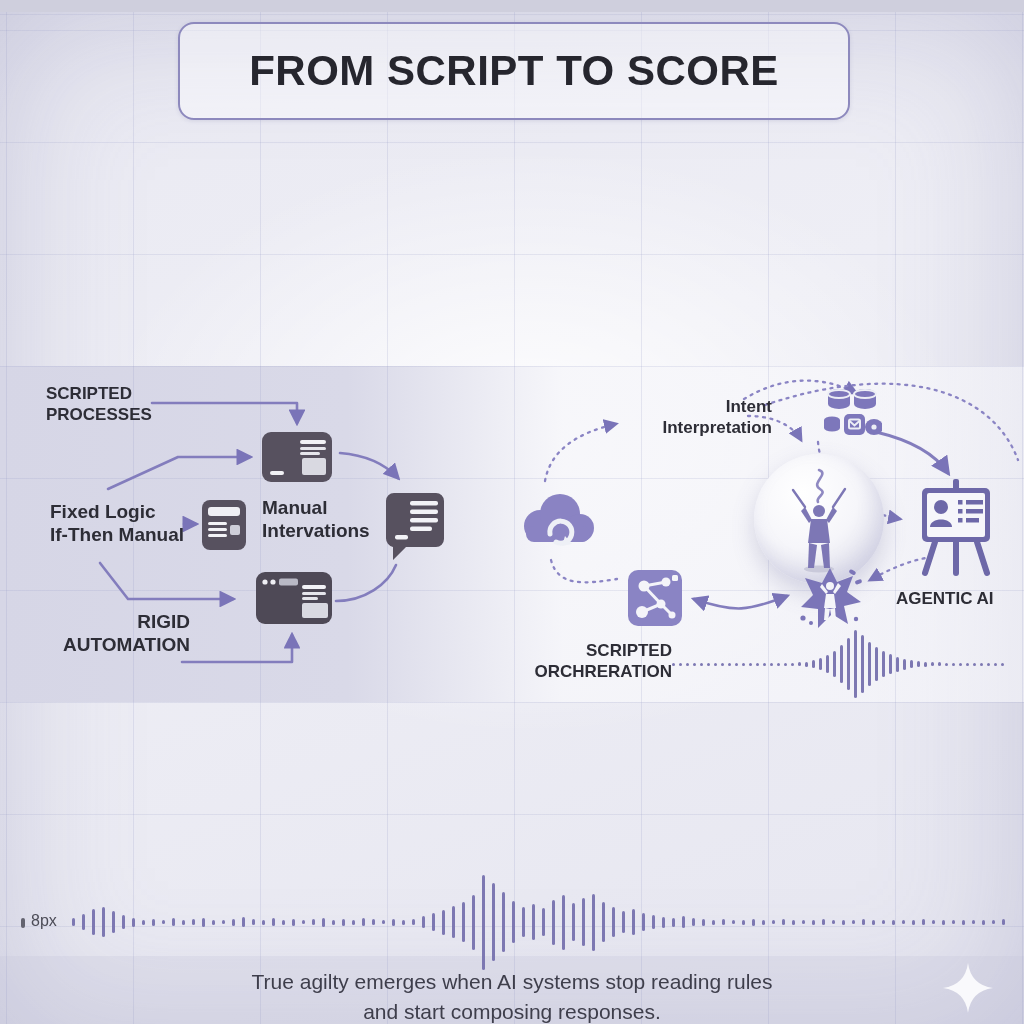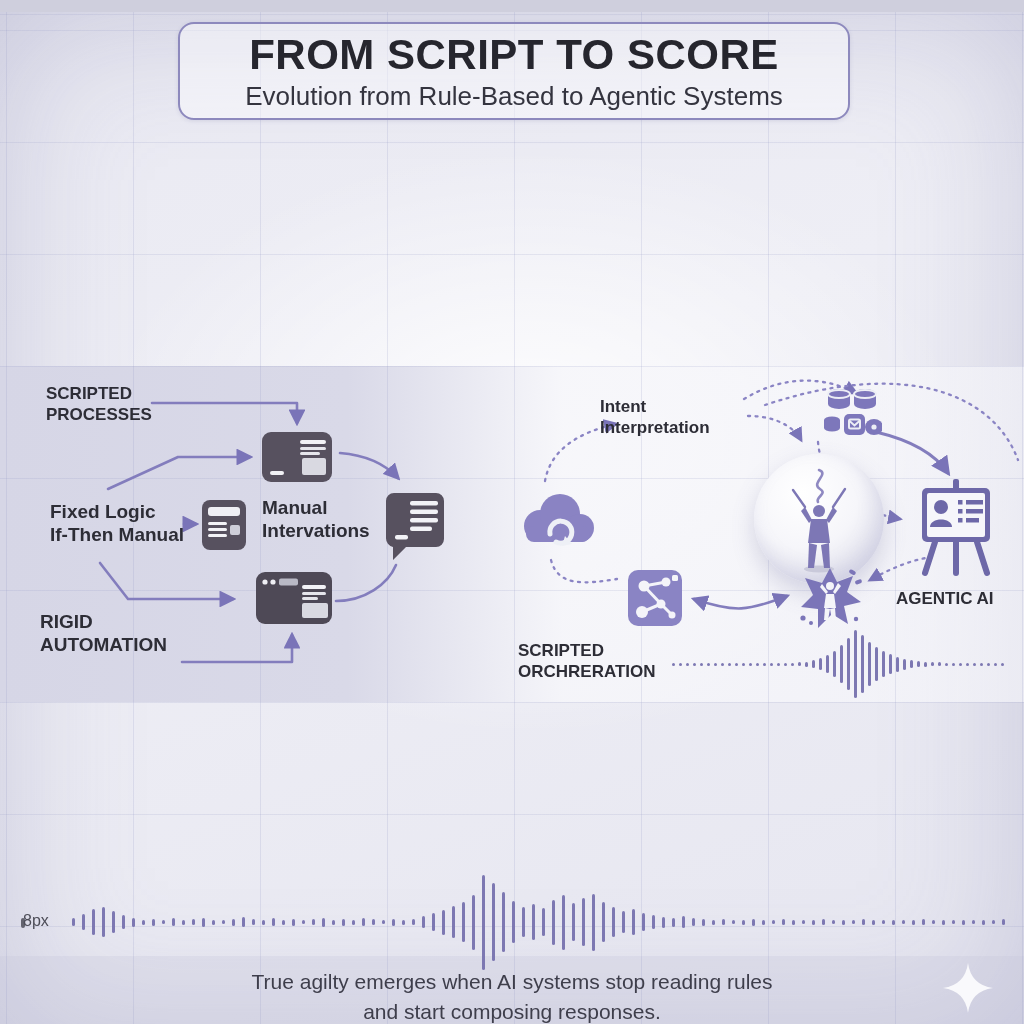--- a/index.html
+++ b/index.html
@@ -17,46 +17,45 @@
     background:linear-gradient(90deg,#d6d6e6 0%,#d9d9e8 34%,rgba(246,246,250,.85) 55%,rgba(247,247,251,.6) 100%);}
   .botband{position:absolute;left:0;top:944px;width:1024px;height:80px;background:rgba(198,198,220,.30);}
   .titlebox{position:absolute;left:178px;top:10px;width:668px;height:94px;border:2px solid #8d89bd;
     border-radius:16px;background:rgba(252,252,254,.45);box-shadow:0 1px 4px rgba(90,90,140,.15);
     display:flex;flex-direction:column;align-items:center;justify-content:center;gap:2px;}
   .title{font-size:42px;font-weight:800;letter-spacing:.5px;color:#26262e;}
   .subtitle{font-size:26px;font-weight:500;color:#34343f;}
   .lbl{position:absolute;font-weight:bold;color:#2d2d36;line-height:1.22;}
   .lbl.small{font-size:17px;}
   .lbl.med{font-size:19px;}
-  .lbl.center{text-align:left;}
+  .lbl.center{text-align:right;}
   .icon{position:absolute;}
   .sphere{position:absolute;left:754px;top:442px;width:130px;height:130px;border-radius:50%;
     background:radial-gradient(circle at 38% 30%, #ffffff 0%, #f6f6fa 45%, #e2e2ed 78%, #d3d3e2 100%);
     box-shadow:0 10px 22px rgba(110,110,160,.25), inset -6px -10px 18px rgba(160,160,200,.25);}
   .sphere svg{position:absolute;left:24px;top:10px;}
   .wave{position:absolute;display:flex;align-items:center;height:100px;}
   .wave i{display:block;flex:none;width:3px;border-radius:2px;background:#7d78b2;}
   #wave-mid{left:672px;top:602px;gap:4px;}
   #wave-bottom{left:72px;top:860px;gap:7px;}
   .tick{position:absolute;left:21px;top:906px;width:4px;height:10px;background:#63636f;border-radius:2px;}
-  .scale-lbl{position:absolute;left:23px;top:900px;font-size:16px;color:#4c4c57;}
+  .scale-lbl{position:absolute;left:31px;top:900px;font-size:16px;color:#4c4c57;}
   .quote{position:absolute;left:0;top:955px;width:1024px;text-align:center;font-size:21px;color:#3e3e4b;line-height:1.45;}
   svg.overlay{position:absolute;left:0;top:0;pointer-events:none;}
 </style>
 </head>
 <body>
 
 <div id="canvas">
   <div class="band"></div>
   <div class="botband"></div>
   <div class="grid"></div>
 
   <div class="titlebox">
     <div class="title">FROM SCRIPT TO SCORE</div>
-    <div class="subtitle">Evolution from Rule-Based to Agentic Systems</div>
   </div>
 
   <svg class="overlay" width="1024" height="1024" viewBox="0 0 1024 1024">
     <defs>
       <marker id="arr" viewBox="0 0 10 10" refX="8" refY="5" markerWidth="6.5" markerHeight="6.5" orient="auto-start-reverse">
         <path d="M0,0 L10,5 L0,10 z" fill="#7a74b8"></path>
       </marker>
     </defs>
     <g fill="none" stroke="#837dbd" stroke-width="2.6" stroke-linecap="round" stroke-linejoin="round">
       <path d="M152,391 L297,391 L297,411" marker-end="url(#arr)"></path>

